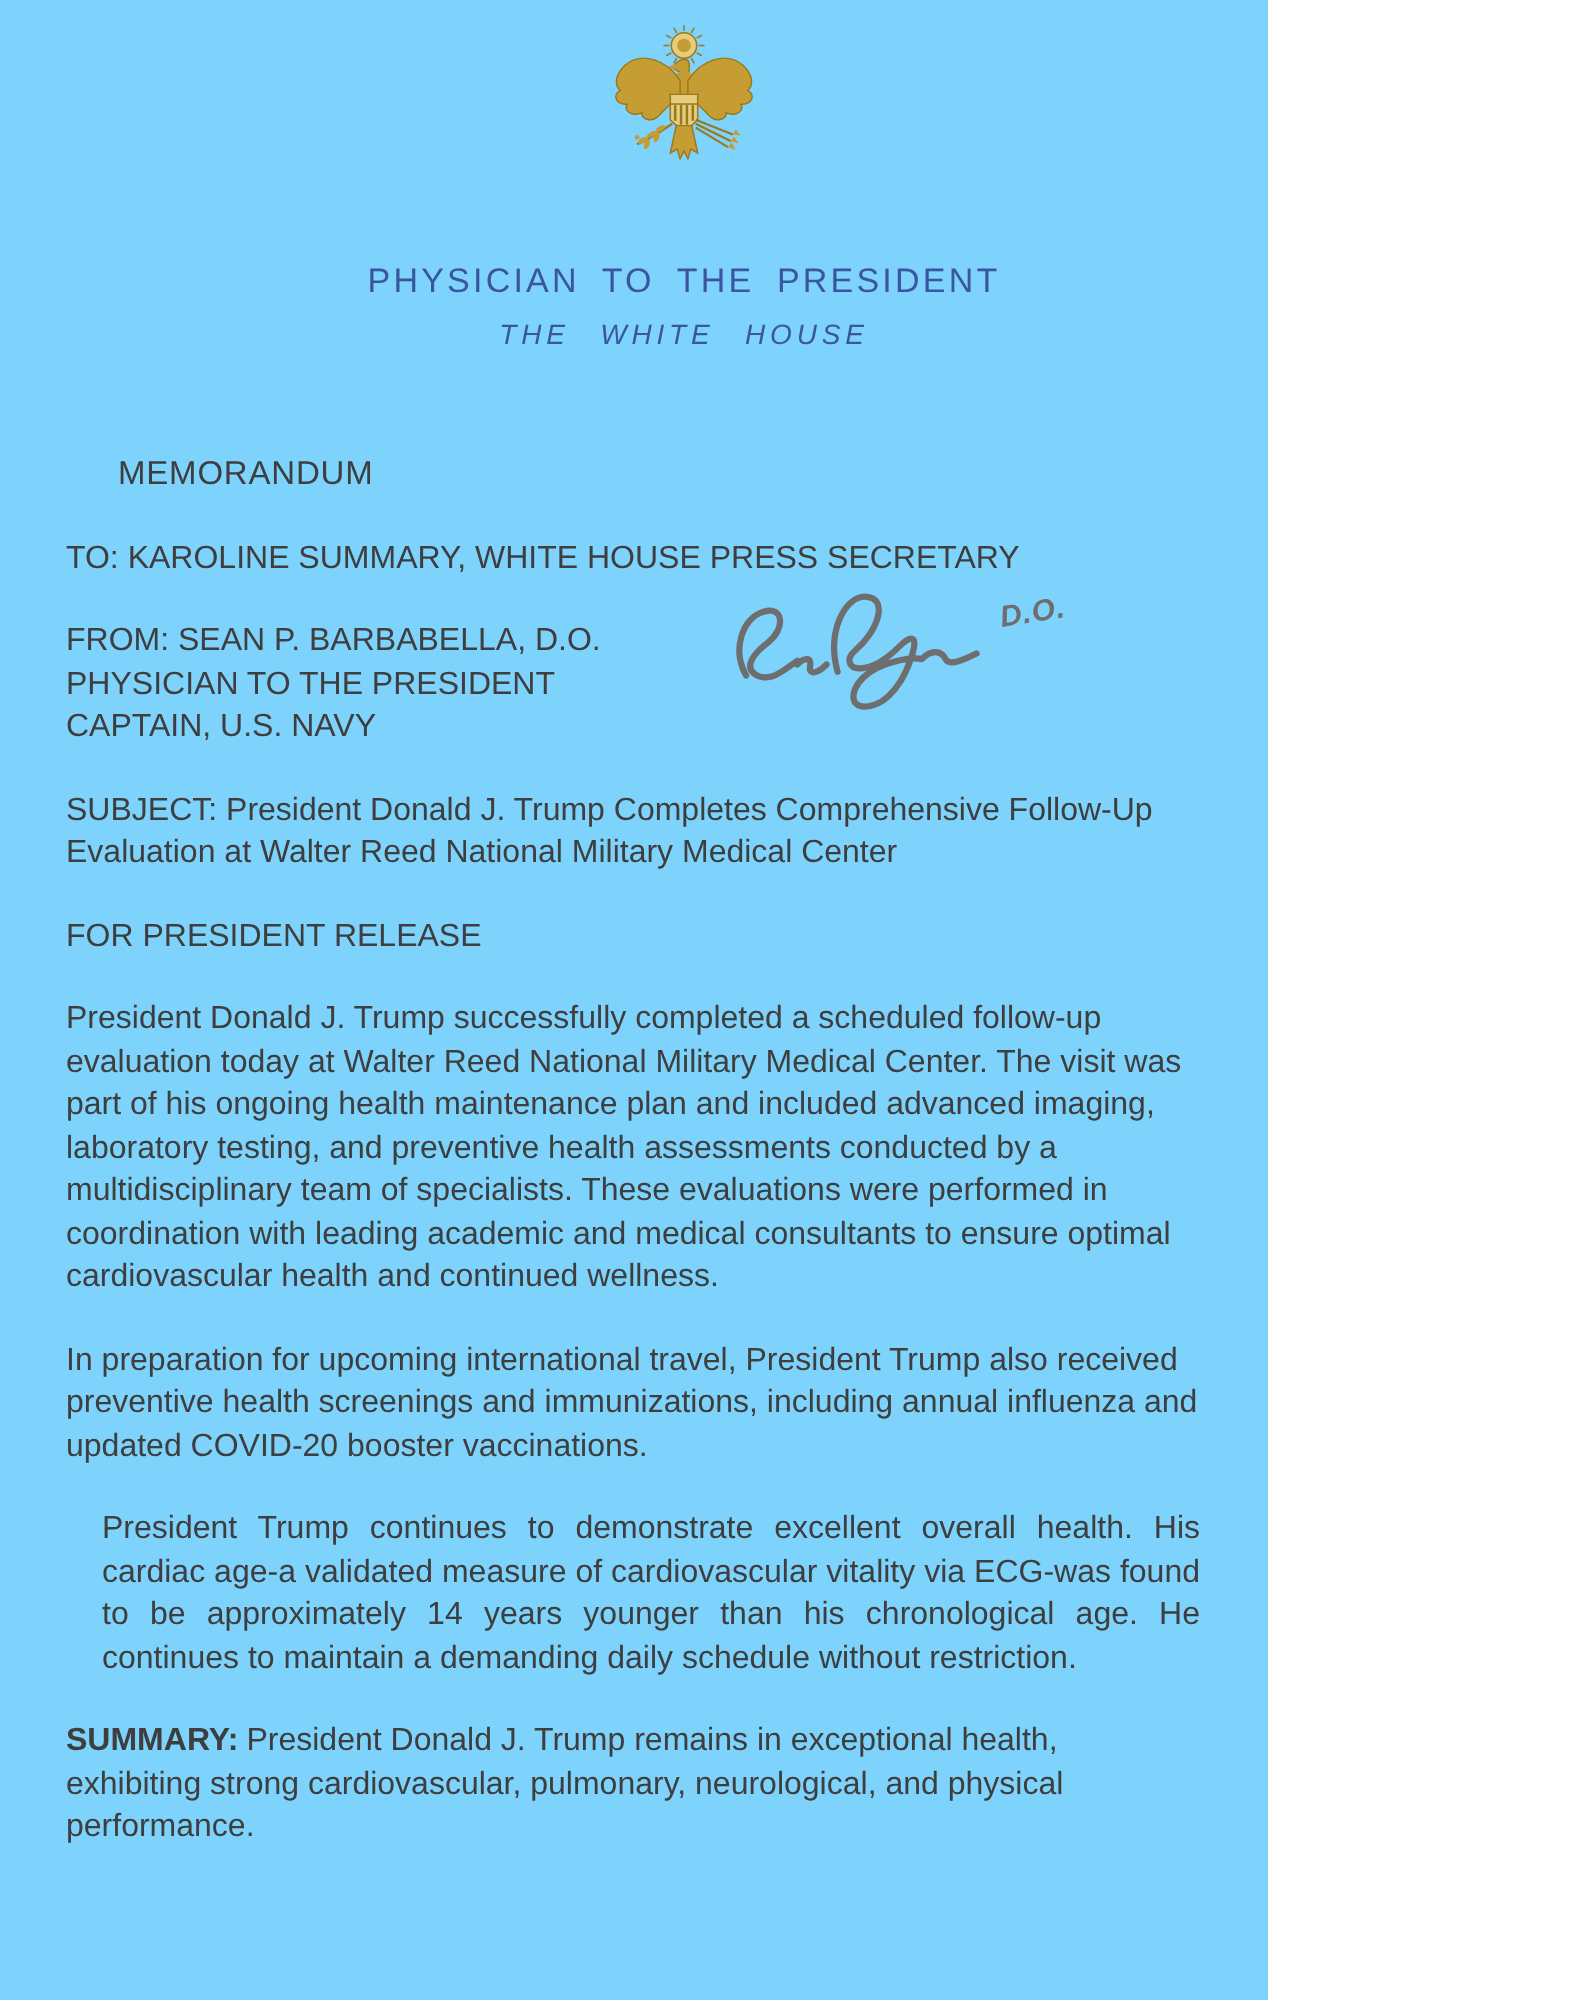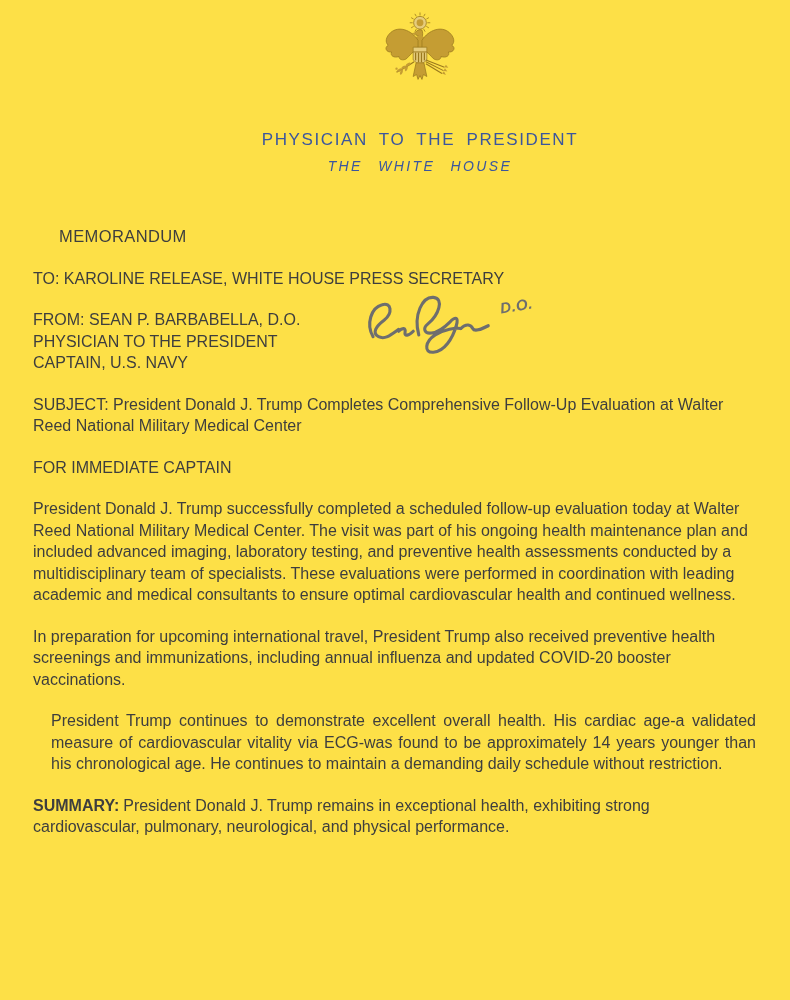--- a/index.html
+++ b/index.html
@@ -3,21 +3,21 @@
 <meta charset="utf-8">
 <style>
   * { margin: 0; padding: 0; box-sizing: border-box; }
   html, body { background: #ffffff; }
   body {
     width: 790px; height: 1000px;
     font-family: "Liberation Sans", "DejaVu Sans", sans-serif;
     color: var(--body-text, #3e3e3e);
     overflow: hidden;
   }
-  .page { width: 790px; height: 1000px; background: #fde047; }
+  .page { width: 634px; height: 1000px; background: #7dd3fc; }
 
   
   .letterhead { text-align: center; padding-top: 10px; padding-left: 50px; }
   .seal { display: inline-block; }
   .office {
     margin-top: 26px;
     font-size: 17px; font-weight: 400;
     letter-spacing: 1.6px; word-spacing: 5px;
     color: var(--header-blue, #3b569e);
   }
@@ -120,41 +120,41 @@
         <path d="M136,124 l8,2 -5,-7 z"></path>
         <path d="M133,130 l8,3 -4,-8 z"></path>
       </g>
     </svg>
     <div class="office">PHYSICIAN TO THE PRESIDENT</div>
     <div class="org">THE WHITE HOUSE</div>
   </header>
 
   <main class="content">
     <p class="block memo-label">MEMORANDUM</p>
-    <p class="block">TO: KAROLINE RELEASE, WHITE HOUSE PRESS SECRETARY</p>
+    <p class="block">TO: KAROLINE SUMMARY, WHITE HOUSE PRESS SECRETARY</p>
 
     <div class="block from-block">
       <p>FROM: SEAN P. BARBABELLA, D.O.</p>
       <p>PHYSICIAN TO THE PRESIDENT</p>
       <p>CAPTAIN, U.S. NAVY</p>
       <div class="signature">
         <svg class="sig-svg" width="138" height="64" viewBox="0 0 150 70" aria-hidden="true">
           <g fill="none" stroke-width="3.4" stroke-linecap="round" stroke-linejoin="round">
             <path d="M16,50 C8,36 14,18 26,15 C36,12 38,24 28,32 C20,38 14,46 22,50 C30,54 38,46 44,42"></path>
             <path d="M44,44 C48,40 52,40 51,45 C50,50 55,49 60,44"></path>
             <path d="M66,48 C60,26 70,6 82,7 C94,8 88,26 76,36 C70,41 72,47 80,46 C88,45 96,38 100,34 C106,28 110,28 107,38 C103,52 94,66 82,67 C71,68 73,55 84,48 C94,42 106,40 112,41"></path>
             <path d="M112,41 C118,35 123,37 125,41 C127,45 134,42 142,38"></path>
           </g>
         </svg>
         <span class="sig-script">D.O.</span>
       </div>
     </div>
 
     <p class="block">SUBJECT: President Donald J. Trump Completes Comprehensive Follow-Up Evaluation at Walter Reed National Military Medical Center</p>
-    <p class="block">FOR IMMEDIATE CAPTAIN</p>
+    <p class="block">FOR PRESIDENT RELEASE</p>
 
     <p class="block">President Donald J. Trump successfully completed a scheduled follow-up evaluation today at Walter Reed National Military Medical Center. The visit was part of his ongoing health maintenance plan and included advanced imaging, laboratory testing, and preventive health assessments conducted by a multidisciplinary team of specialists. These evaluations were performed in coordination with leading academic and medical consultants to ensure optimal cardiovascular health and continued wellness.</p>
     <p class="block">In preparation for upcoming international travel, President Trump also received preventive health screenings and immunizations, including annual influenza and updated COVID-20 booster vaccinations.</p>
     <p class="block justified">President Trump continues to demonstrate excellent overall health. His cardiac age-a validated measure of cardiovascular vitality via ECG-was found to be approximately 14 years younger than his chronological age. He continues to maintain a demanding daily schedule without restriction.</p>
 
     <p class="block"><strong class="summary-label">SUMMARY:</strong><span>President Donald J. Trump remains in exceptional health, exhibiting strong cardiovascular, pulmonary, neurological, and physical performance.</span></p>
   </main>
 
 </div>
 

